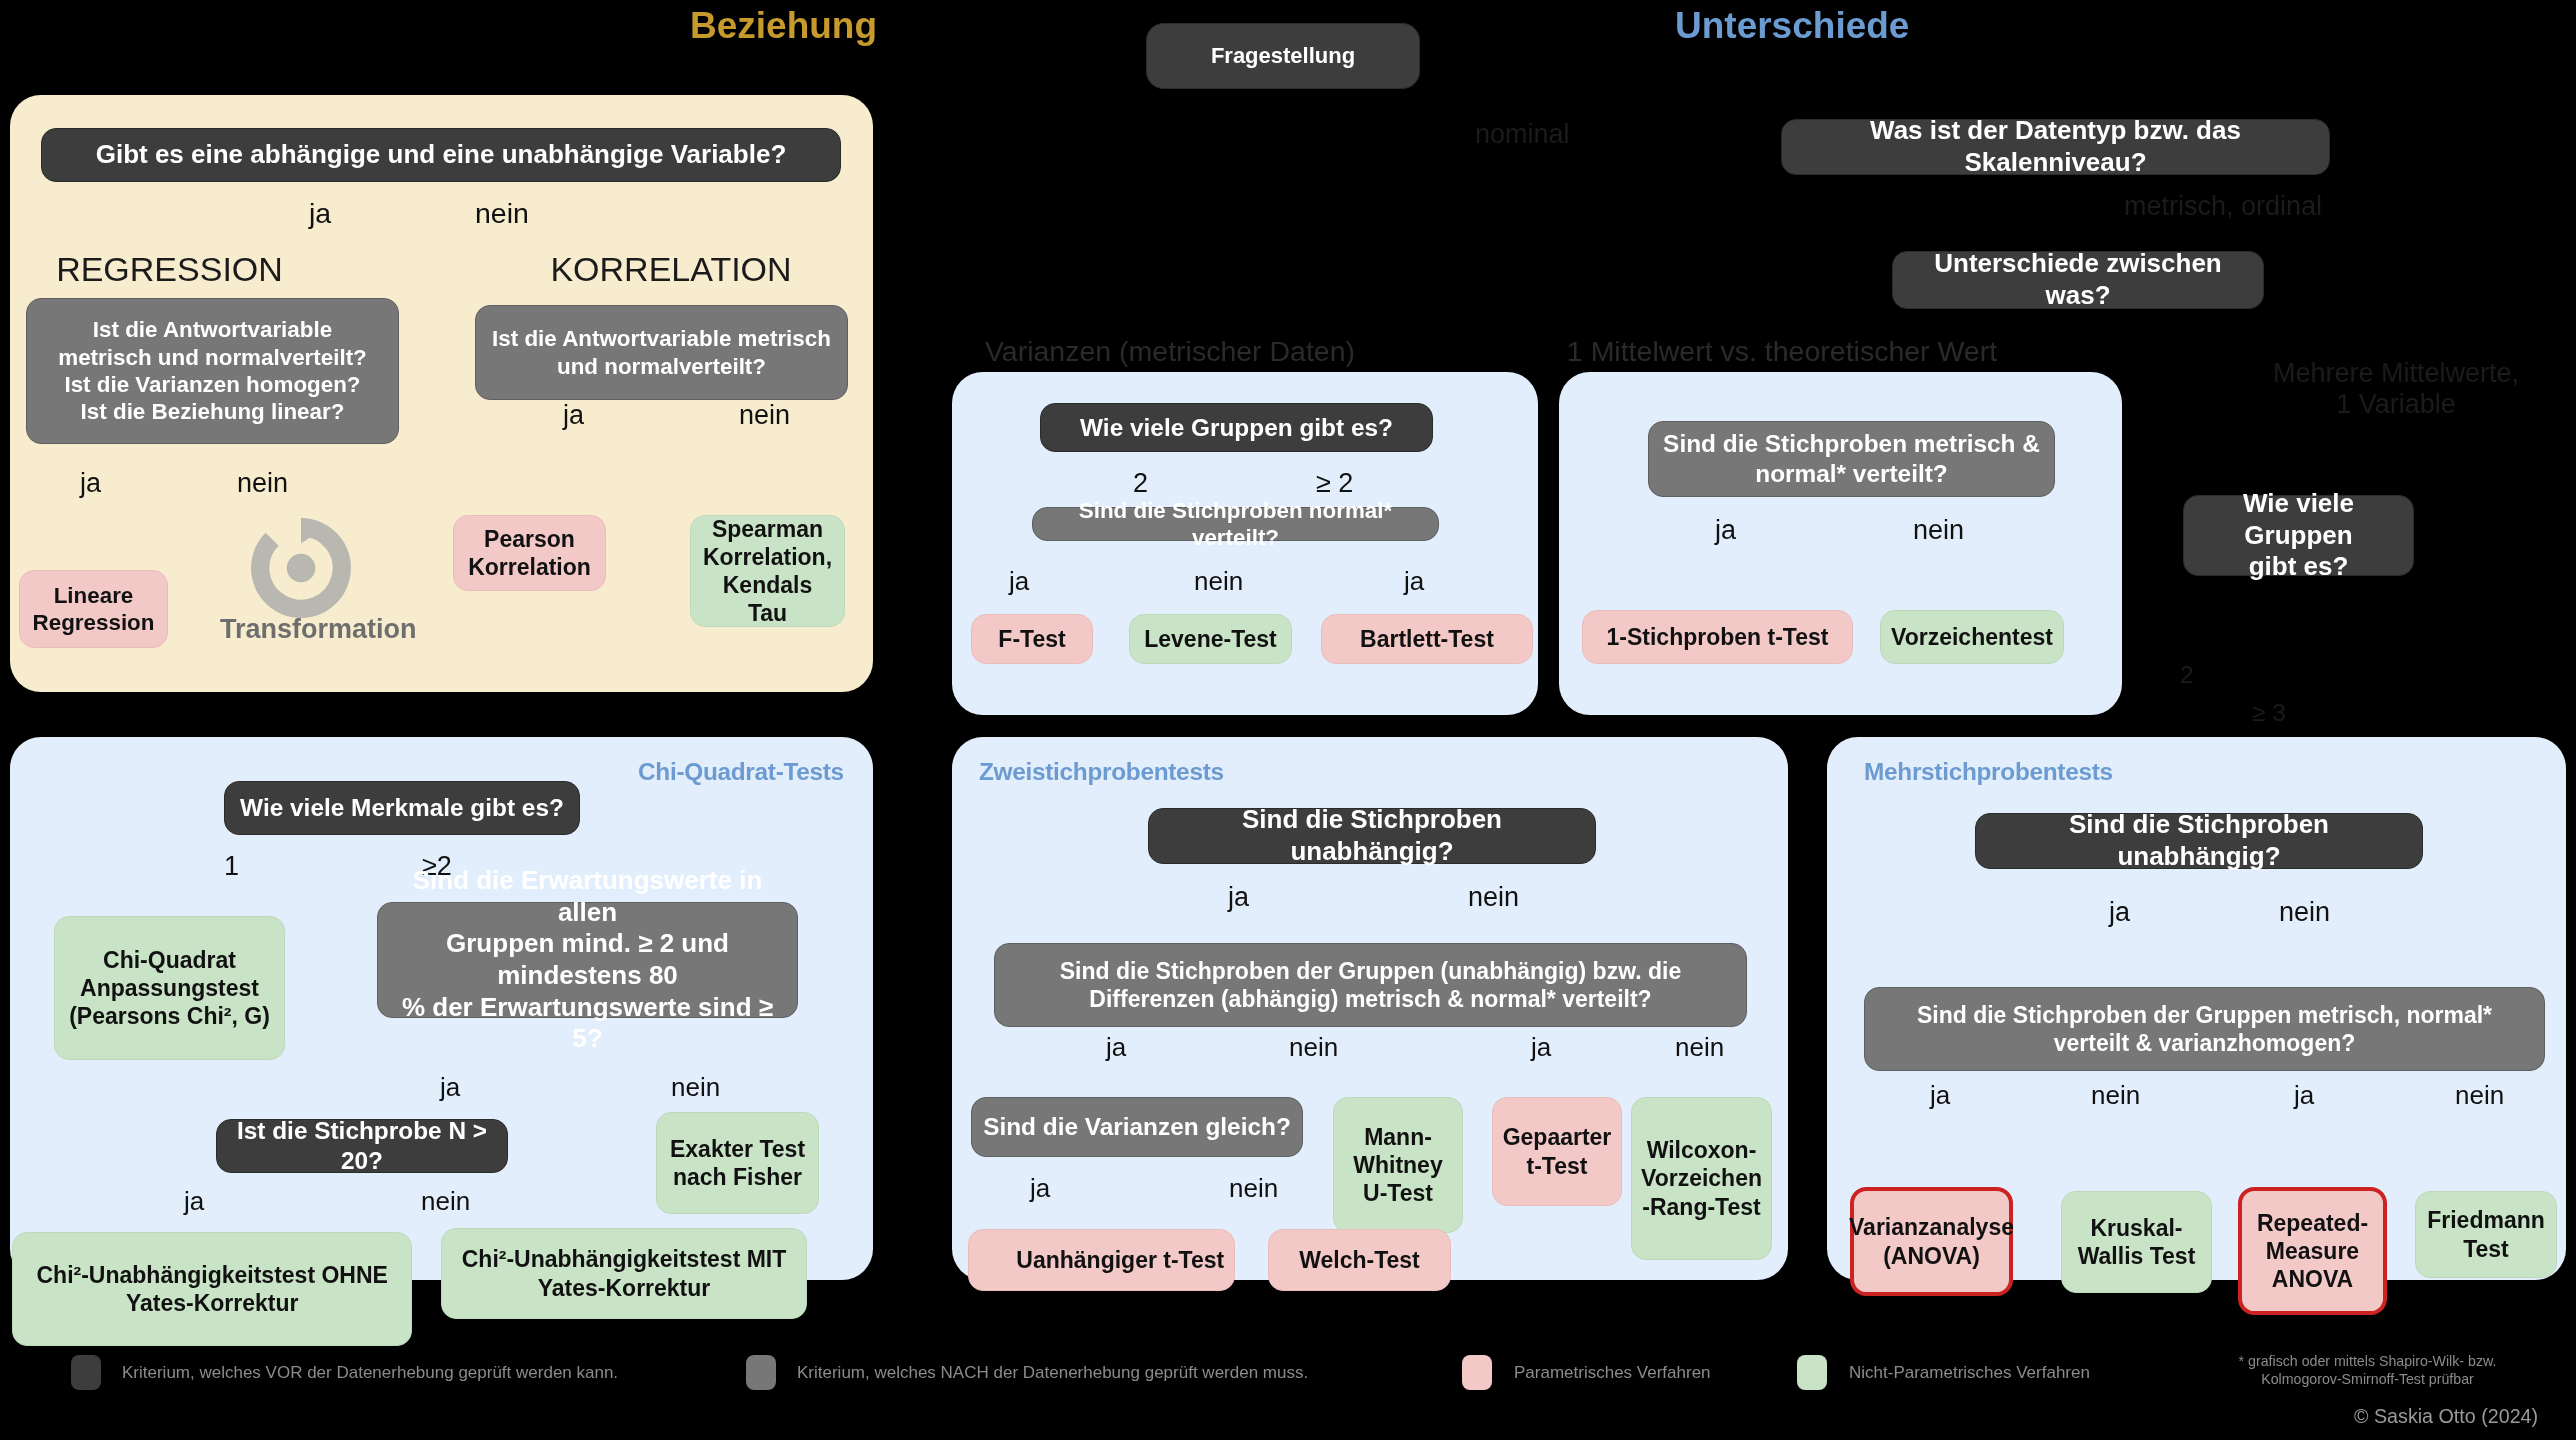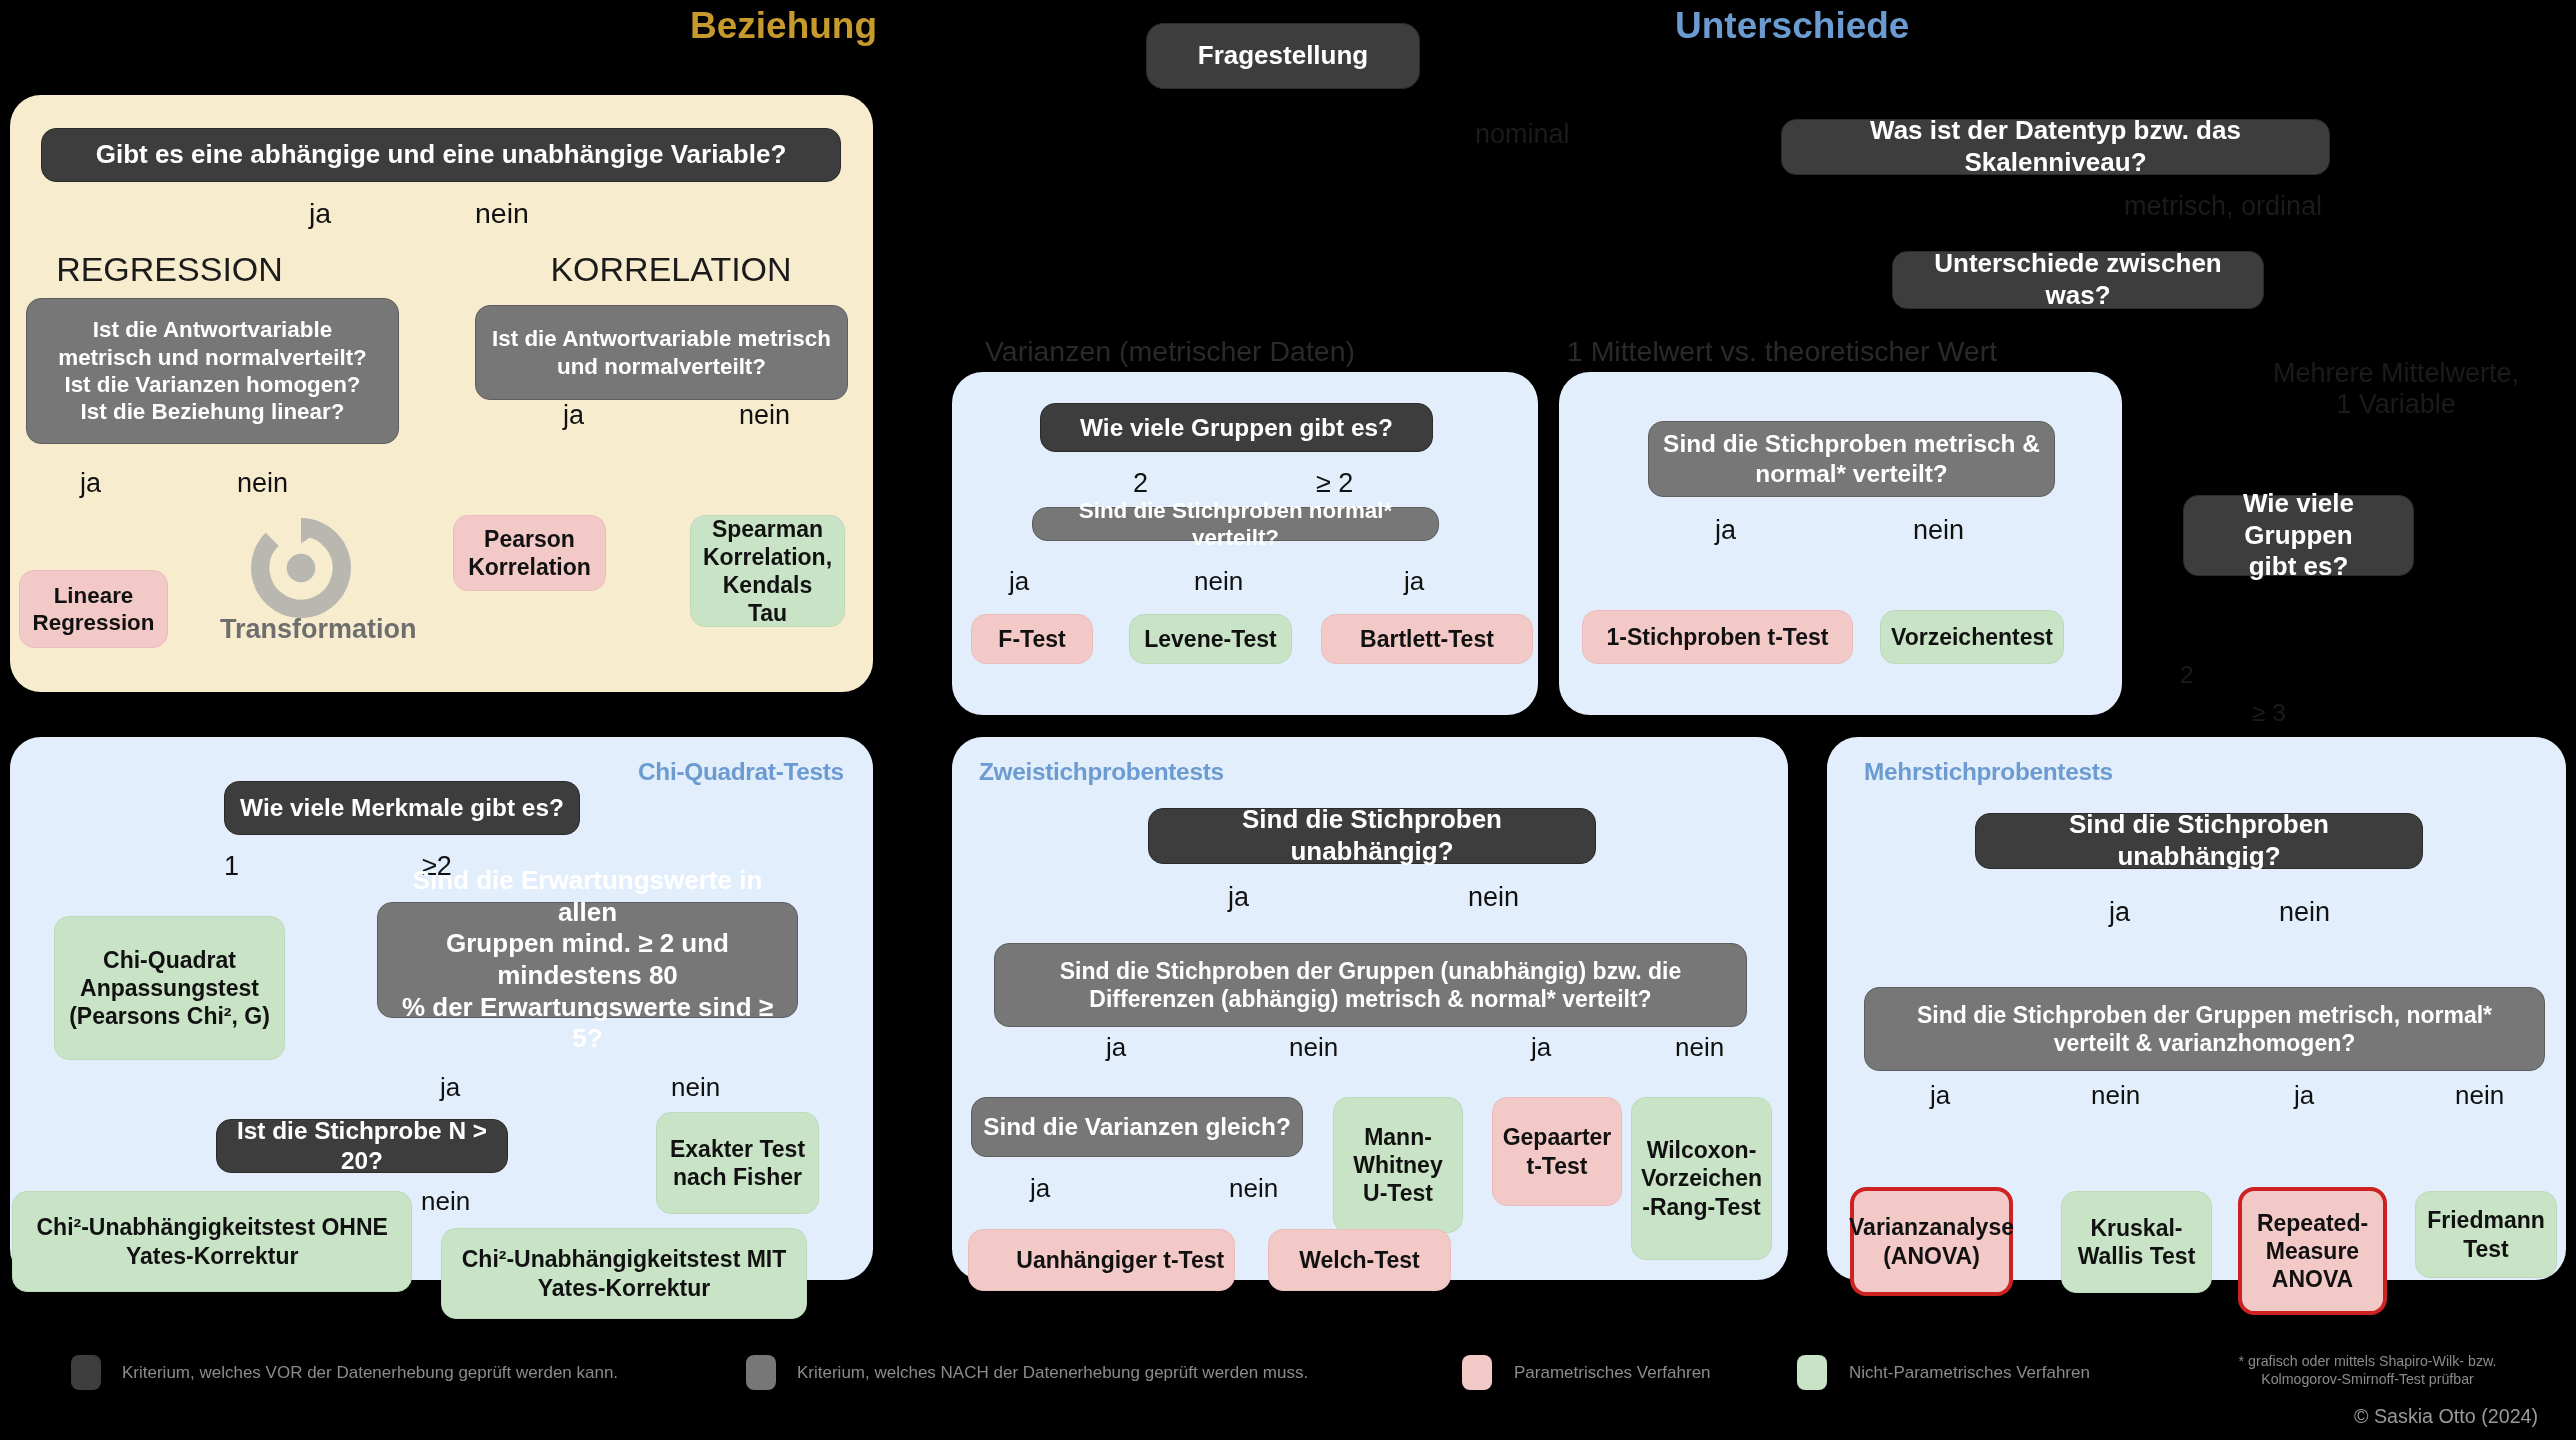--- a/index.html
+++ b/index.html
@@ -127,21 +127,21 @@
       <path d="M3030,1560 L2920,1690"></path>
       <path d="M3070,1560 L3150,1690"></path>
       <path d="M3420,1560 L3370,1690"></path>
       <path d="M3460,1560 L3580,1690"></path>
     </g>
   </svg>
 
   <div class="head head-gold" style="left:690px;top:5.4px;">Beziehung</div>
   <div class="head head-blue" style="left:1675px;top:5.4px;">Unterschiede</div>
 
-  <div class="node n-dark" style="left:1146px;top:23px;width:274px;height:66px;font-size:26px;border-radius:17.6px;">Fragestellung</div>
+  <div class="node n-dark" style="left:1146px;top:23px;width:274px;height:66px;font-size:22px;border-radius:17.6px;">Fragestellung</div>
 
   <div class="panel panel-cream" style="left:9.5px;top:95px;width:863px;height:597px;"></div>
 
   <div class="node n-dark" style="left:41px;top:128px;width:800px;height:54px;font-size:26px;">Gibt es eine abhängige und eine unabhängige Variable?</div>
 
   <div class="elab" style="left:309px;top:197px;font-size:28.5px;">ja</div>
   <div class="elab" style="left:475px;top:197px;font-size:28.5px;">nein</div>
 
   <div class="grouphead" style="left:54px;top:250px;width:231px;font-size:34px;color:#1b1b1b;">REGRESSION</div>
   <div class="grouphead" style="left:549px;top:250px;width:244px;font-size:34px;color:#1b1b1b;">KORRELATION</div>
@@ -247,21 +247,21 @@
   <div class="elab" style="left:671px;top:1072px;font-size:26px;">nein</div>
 
   <div class="node n-dark" style="left:216px;top:1119px;width:292px;height:54px;font-size:24.4px;">Ist die Stichprobe N &gt; 20?</div>
 
   <div class="node n-green" style="left:656px;top:1112px;width:163px;height:102px;font-size:23px;white-space:pre-line;">Exakter Test
 nach Fisher</div>
 
   <div class="elab" style="left:184px;top:1186px;font-size:26px;">ja</div>
   <div class="elab" style="left:421px;top:1186px;font-size:26px;">nein</div>
 
-  <div class="node n-green" style="left:12.2px;top:1191px;width:400px;height:101px;font-size:23px;white-space:pre-line;">Chi²-Unabhängigkeitstest OHNE
+  <div class="node n-green" style="left:12.2px;top:1232px;width:400px;height:114px;font-size:23px;white-space:pre-line;">Chi²-Unabhängigkeitstest OHNE
 Yates-Korrektur</div>
   <div class="node n-green" style="left:441px;top:1228px;width:366px;height:91px;font-size:23px;white-space:pre-line;">Chi²-Unabhängigkeitstest MIT
 Yates-Korrektur</div>
 
   <div class="panel panel-blue" style="left:952px;top:737px;width:836px;height:543px;"></div>
   <div class="panel-label" style="left:979px;top:758px;color:#6b9bd0;font-size:24.4px;">Zweistichprobentests</div>
 
   <div class="node n-dark" style="left:1148px;top:808px;width:448px;height:56px;font-size:26px;">Sind die Stichproben unabhängig?</div>
 
   <div class="elab" style="left:1228px;top:882px;font-size:27px;">ja</div>

